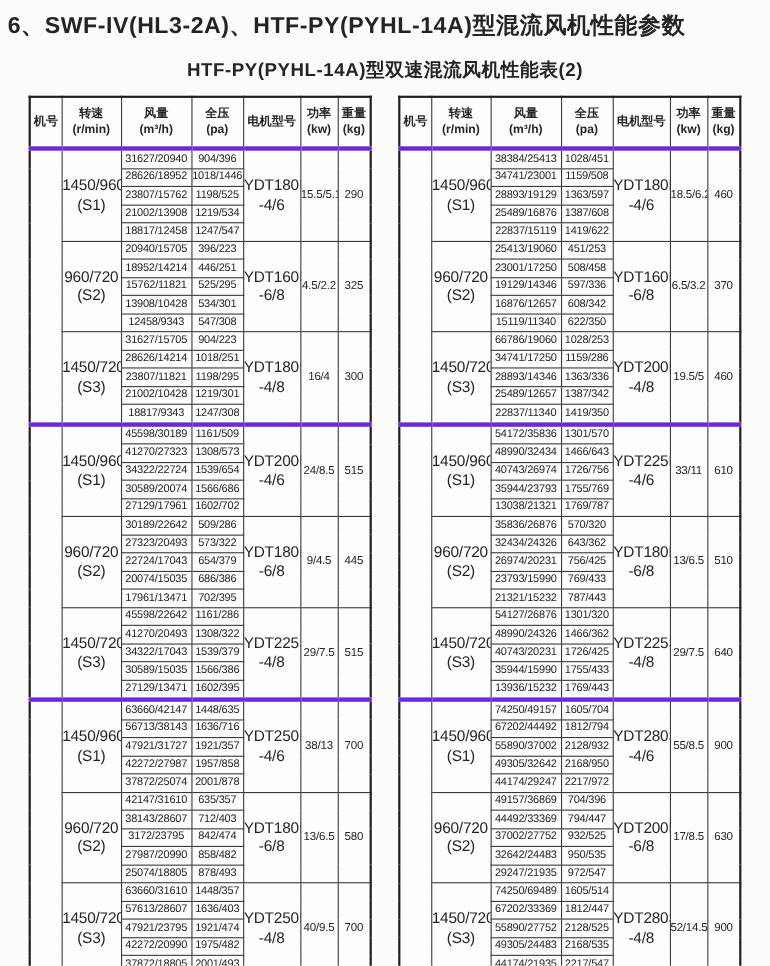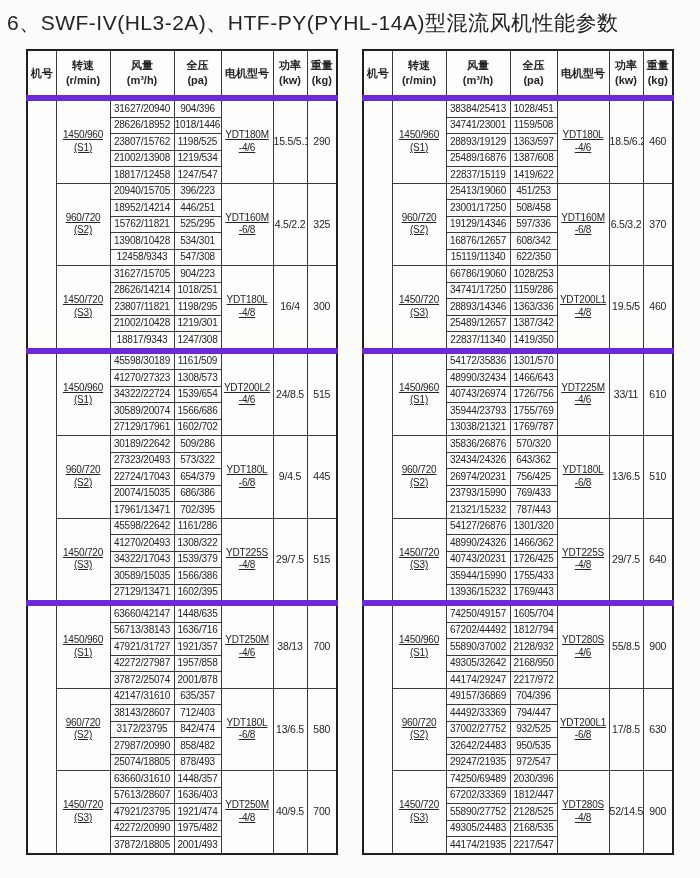--- a/index.html
+++ b/index.html
@@ -5,21 +5,21 @@
   html,body{margin:0;padding:0;}
   body{
     width:700px;height:878px;
     background:#fbfbfa;
     color:#242424;
     font-family:"Liberation Sans","DejaVu Sans",sans-serif;
     overflow:hidden;
   }
   .page-title{
     font-size:21px;
-    font-weight:normal;
+    font-weight:bold;
     margin:9px 0 0 7px;
     letter-spacing:0.5px;
     white-space:nowrap;
   }
   .table-subtitle{
     text-align:center;
     font-size:17px;
     font-weight:bold;
     margin-top:15px;
     letter-spacing:0.5px;
@@ -55,34 +55,34 @@
   td{
     font-size:10px;
     height:15.5px;
     line-height:1.05;
     letter-spacing:-0.2px;
     white-space:nowrap;
   }
   td.pre{
     white-space:pre-line;
     line-height:1.25;
-    font-size:10px;
-    text-decoration:underline;
+    font-size:14px;
   }
   td.machine-cell{font-size:11px;letter-spacing:0;padding-left:48px;}
   td.power-cell,td.weight-cell{font-size:10.5px;}
-  tr.machine-start td{border-top:6px solid #6d28d9;}
+  tr.machine-start td{border-top:4px solid #6d28d9;}
 </style>
 </head>
 <body>
 
 <div class="page">
 
   <h1 class="page-title">6、SWF-IV(HL3-2A)、HTF-PY(PYHL-14A)型混流风机性能参数</h1>
 
+  <div class="table-subtitle">HTF-PY(PYHL-14A)型双速混流风机性能表(2)</div>
 
   <div class="tables">
 
     <table>
       <colgroup>
         <col style="width:29px">
           <col style="width:54px">
           <col style="width:64px">
         <col style="width:47px">
           <col style="width:52px">
@@ -581,21 +581,21 @@
             <td class="pressure-cell">950/535</td>
           </tr>
           <tr>
             <td class="flow-cell">29247/21935</td>
             <td class="pressure-cell">972/547</td>
           </tr>
           <tr>
             <td class="speed-cell pre" rowspan="5">1450/720
 (S3)</td>
             <td class="flow-cell">74250/69489</td>
-            <td class="pressure-cell">2030/396</td>
+            <td class="pressure-cell">1605/514</td>
             <td class="motor-cell pre" rowspan="5">YDT280S
 -4/8</td>
             <td class="power-cell" rowspan="5">52/14.5</td>
             <td class="weight-cell" rowspan="5">900</td>
           </tr>
           <tr>
             <td class="flow-cell">67202/33369</td>
             <td class="pressure-cell">1812/447</td>
           </tr>
           <tr>

